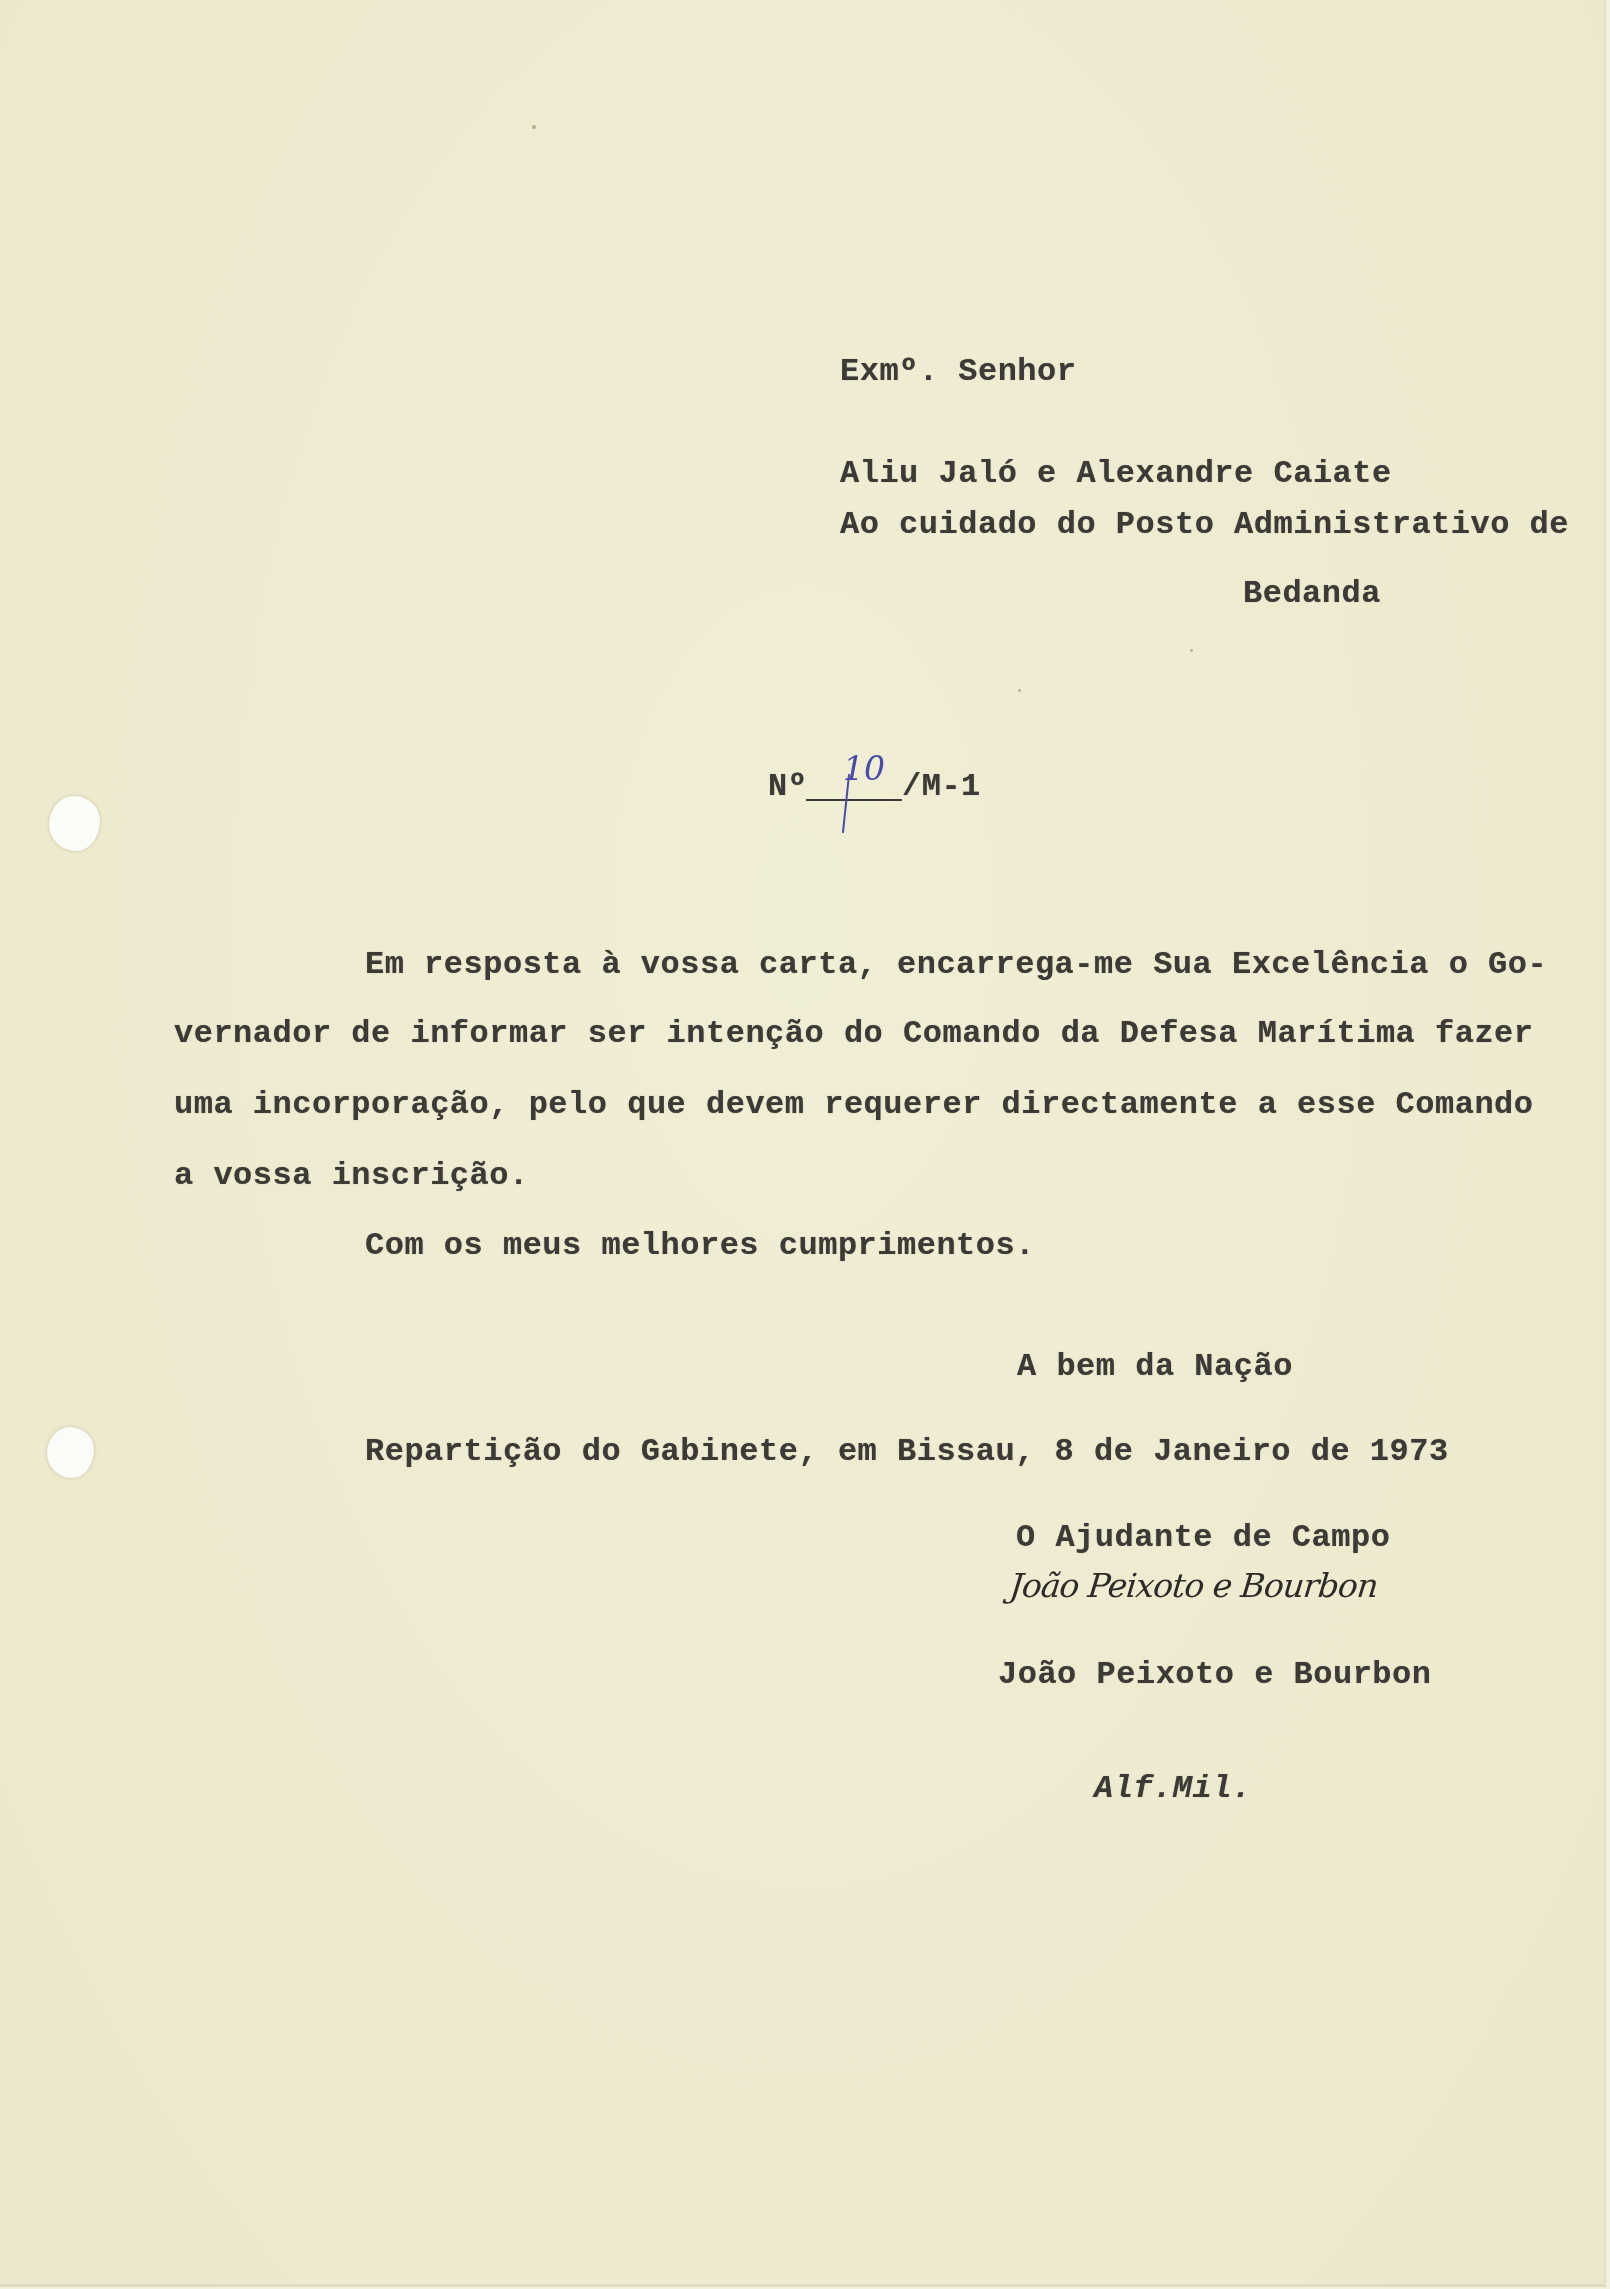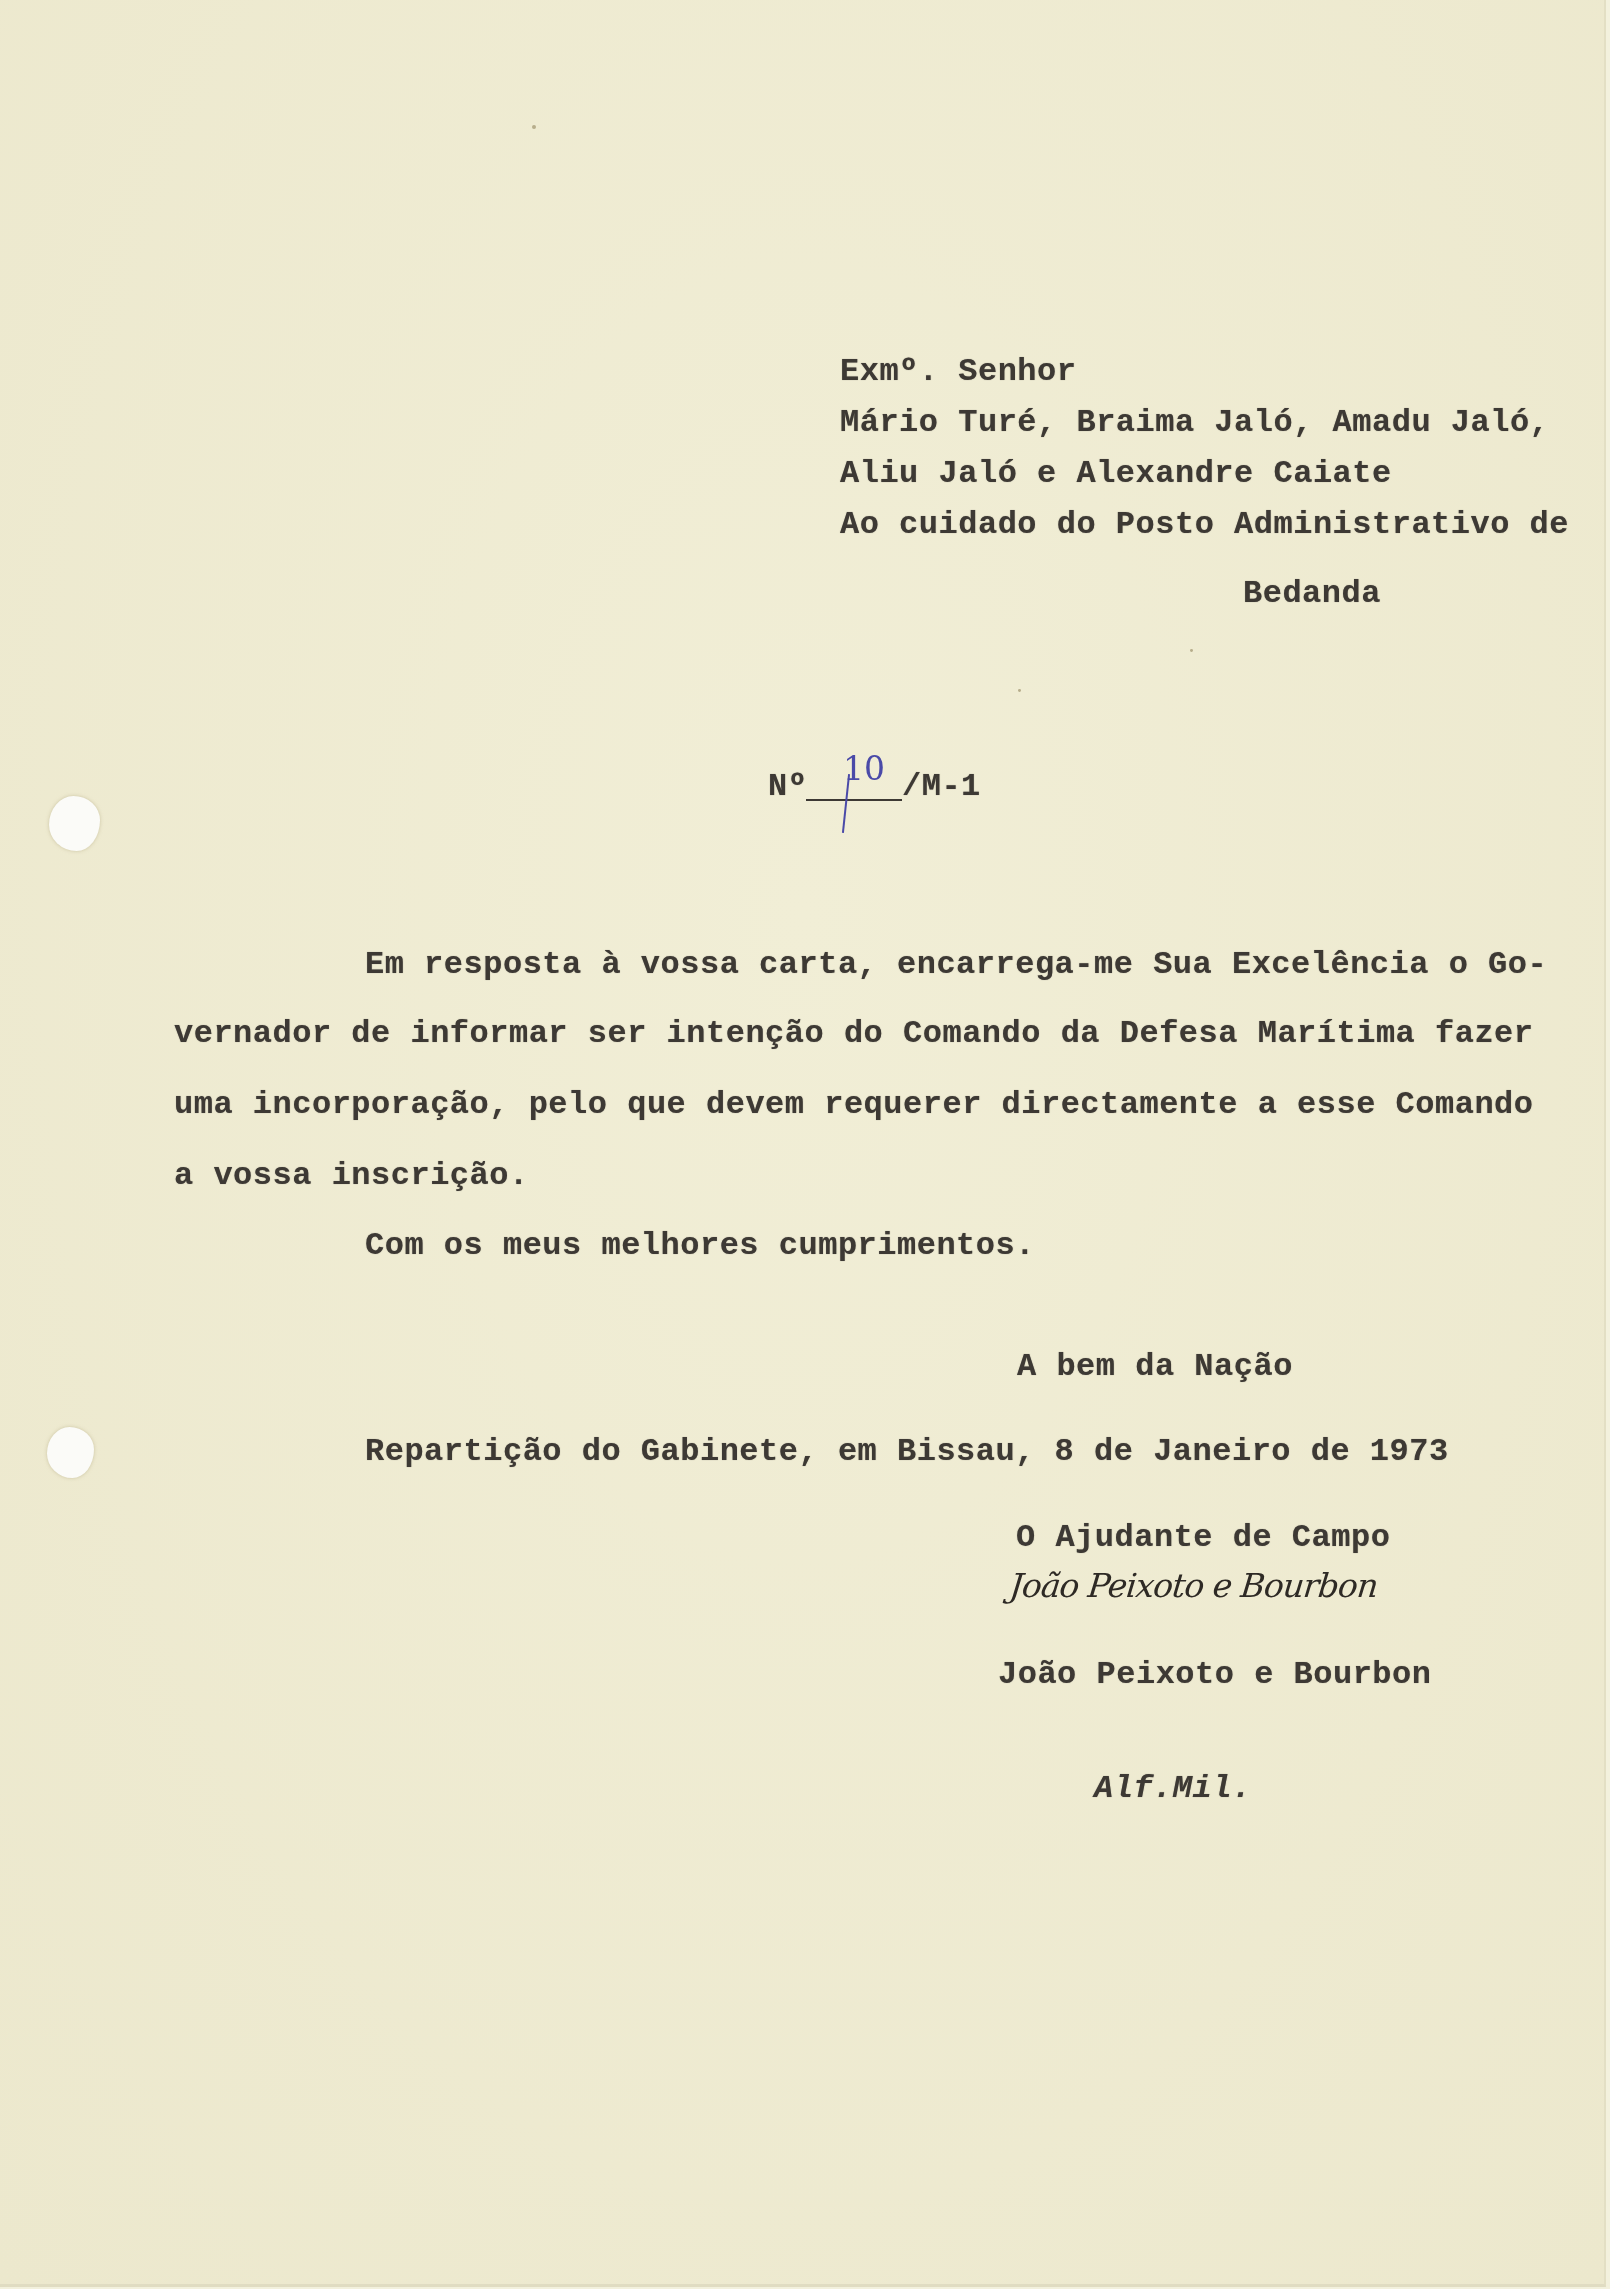--- a/index.html
+++ b/index.html
@@ -31,20 +31,21 @@
   .hole {
     position: absolute;
     width: 51px; height: 55px;
     background: #fbfbf8;
     border-radius: 48% 52% 46% 54% / 52% 44% 56% 48%;
     box-shadow: 0 0 3.9px rgba(180,170,130,0.6);
   }
   .handnum {
     position: absolute;
     font-family: "DejaVu Serif", serif;
+    font-style: italic;
     color: #4a4aa8;
     font-size: 33px;
   }
   .stroke {
     position: absolute;
     width: 2px; background: #4a4aa8;
   }
   .underline {
     position: absolute;
     height: 2px; background: #3d3934;
@@ -67,21 +68,20 @@
 <div class="page">
 
   <div class="speck" style="left:532px; top:125px;"></div>
   <div class="speck" style="left:1190px; top:649px; width:2.9px; height:2.9px;"></div>
   <div class="speck" style="left:1018px; top:689px; width:2.9px; height:2.9px;"></div>
 
   <div class="hole" style="left:49px; top:796px;"></div>
   <div class="hole" style="left:47px; top:1427px; width:47px; height:51px;"></div>
 
   <div class="line" style="left:840px; top:353px;">Exmº. Senhor</div>
-  <div class="line" style="left:840px; top:404px;">Mário Turé, Braima Jaló, Amadu Jaló,</div>
   <div class="line" style="left:840px; top:455px;">Aliu Jaló e Alexandre Caiate</div>
   <div class="line" style="left:840px; top:506px;">Ao cuidado do Posto Administrativo de</div>
   <div class="line" style="left:1243px; top:575px;">Bedanda</div>
 
   <div class="line" style="left:768px; top:768px;">Nº</div>
   <div class="underline" style="left:806px; top:799px; width:96px;"></div>
   <div class="handnum" style="left:843px; top:749px;">10</div>
   <div class="stroke" style="left:845px; top:774px; height:59px; transform:rotate(6deg);"></div>
   <div class="line" style="left:902px; top:768px;">/M-1</div>
 

